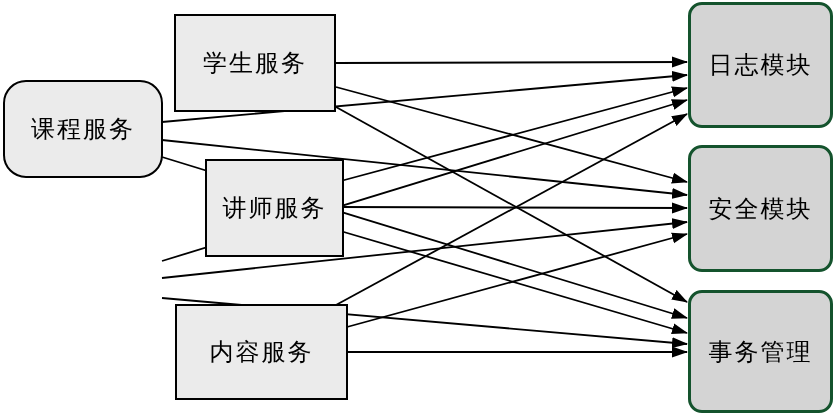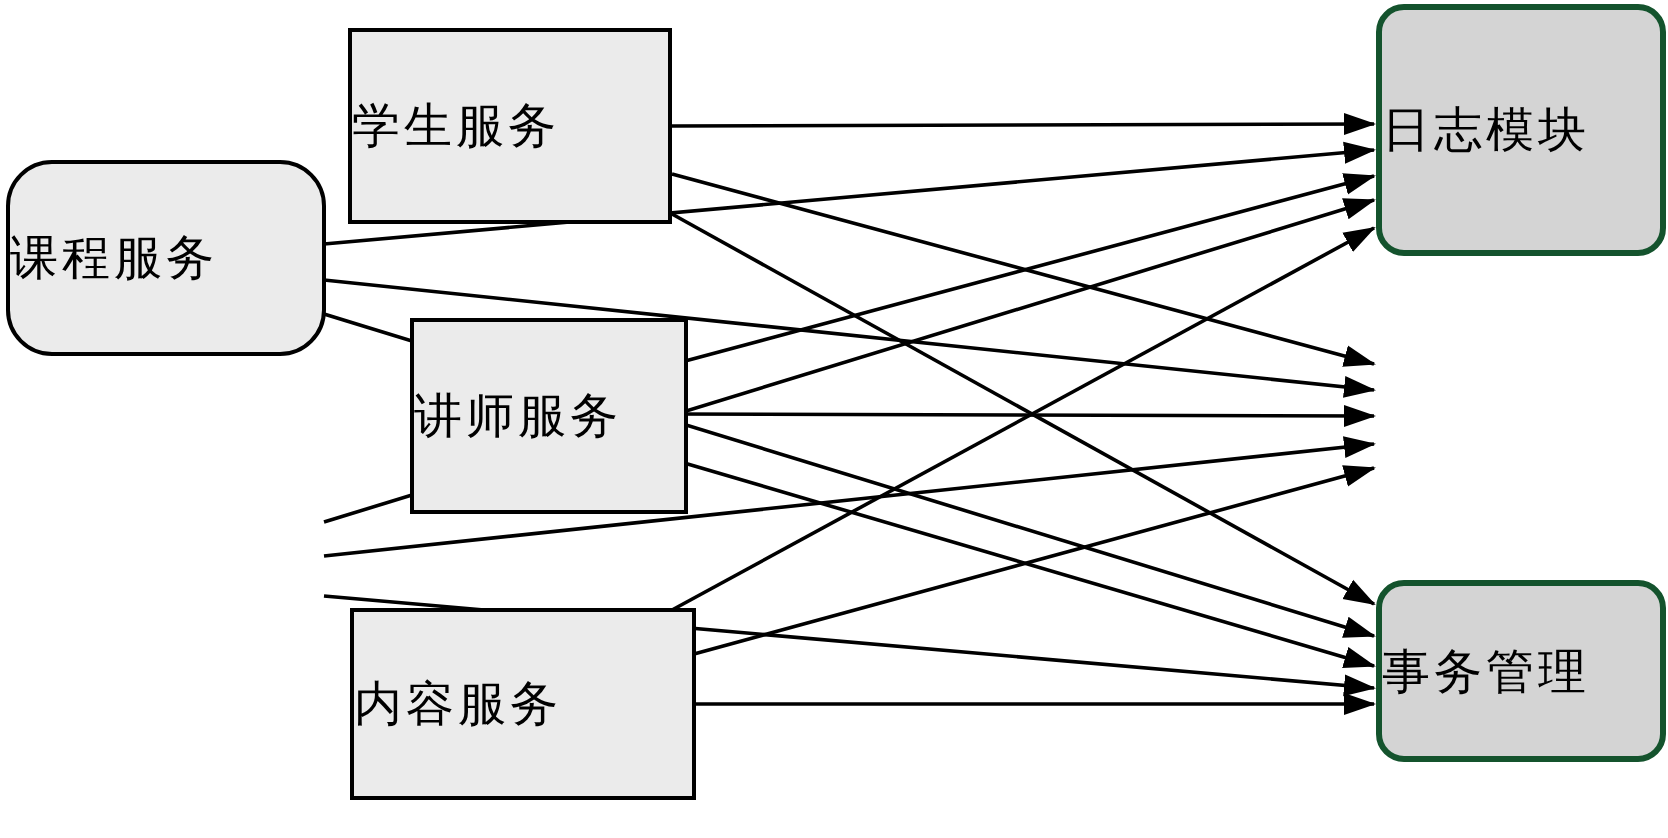--- a/index.html
+++ b/index.html
@@ -20,20 +20,21 @@
     left: 0;
     top: 0;
     width: 834px;
     height: 419px;
   }
   .node {
     position: absolute;
     box-sizing: border-box;
     display: flex;
     align-items: center;
+    justify-content: center;
     font-size: 24px;
     letter-spacing: 2px;
     color: #000000;
     text-align: center;
     white-space: nowrap;
   }
   .node.service {
     background: #ebebeb;
     border: 2px solid #000000;
   }
@@ -87,18 +88,21 @@
   </div>
 
   <div class="node service" id="node-content" style="left: 175px; top: 304px; width: 173px; height: 96px;">
     <span>内容服务</span>
   </div>
 
   <div class="node module" id="node-log" style="left: 688px; top: 2px; width: 145px; height: 126px;">
     <span>日志模块</span>
   </div>
 
+  <div class="node module" id="node-security" style="left: 688px; top: 145px; width: 145px; height: 127px;">
+    <span>安全模块</span>
+  </div>
 
-  <div class="node module" id="node-transaction" style="left: 688px; top: 290px; width: 145px; height: 91px;">
+  <div class="node module" id="node-transaction" style="left: 688px; top: 290px; width: 145px; height: 123px;">
     <span>事务管理</span>
   </div>
 
 </div>
 
 </body></html>

